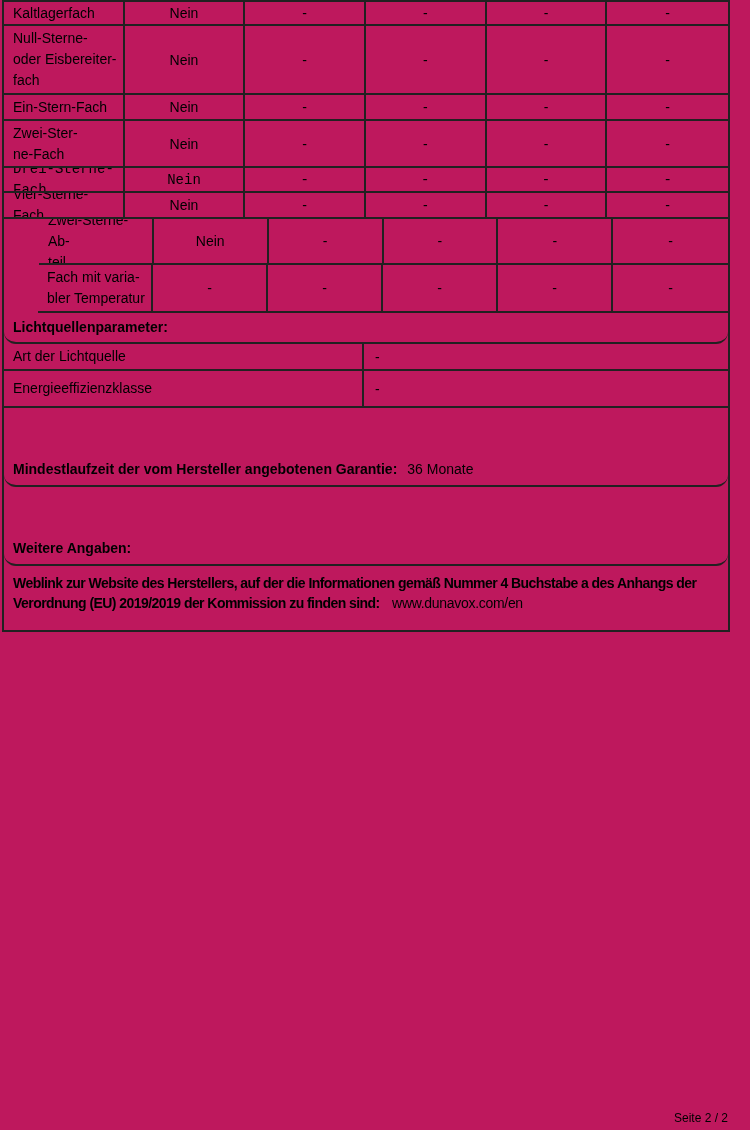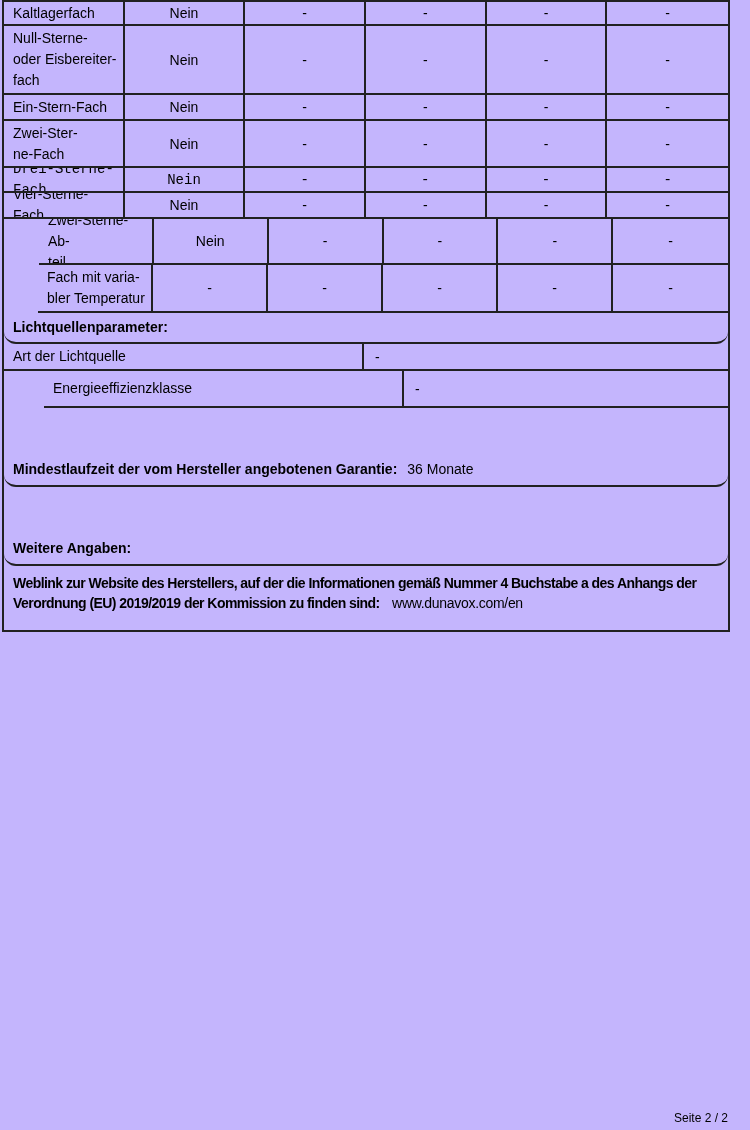--- a/index.html
+++ b/index.html
@@ -1,21 +1,21 @@
 <!DOCTYPE html>
 <html><head>
 <meta charset="utf-8">
 <style>
   * { margin: 0; padding: 0; box-sizing: border-box; }
   html, body { background: #ffffff; }
   .page {
     position: relative;
     width: 750px;
     height: 1130px;
-    background: #c4b5fd;
+    background: #be185d;
     font-family: "Liberation Sans", sans-serif;
     color: #000000;
     overflow: hidden;
   }
   .sheet-table {
     position: absolute;
     left: 2px;
     top: 0;
     width: 728px;
     border: 2px solid #212121;
@@ -45,21 +45,21 @@
     text-align: left;
   }
   .ctr { justify-content: center; text-align: left; }
   .valpad { padding-left: 11px; }
   .h24 { height: 24px; }
   .h25 { height: 25px; font-family: Liberation Mono, monospace; }
   .h26 { height: 26px; }
   .h31 { height: 31px; }
   .h33 { height: 33px; margin-top: 46px; }
   .h35 { height: 27px; }
-  .h37 { height: 37px; margin-left: 40px; }
+  .h37 { height: 37px; }
   .h46 { height: 46px; margin-left: 35px; }
   .h47 { height: 47px; }
   .h48 { height: 48px; margin-left: 34px; }
   .h54 { height: 64px; }
   .h69 { height: 69px; }
   .bold { font-weight: 700; }
   .inline-val { font-weight: 400; margin-left: 10px; }
   .weblink-block {
     padding: 7px 0 0 9px;
     letter-spacing: -0.55px;

